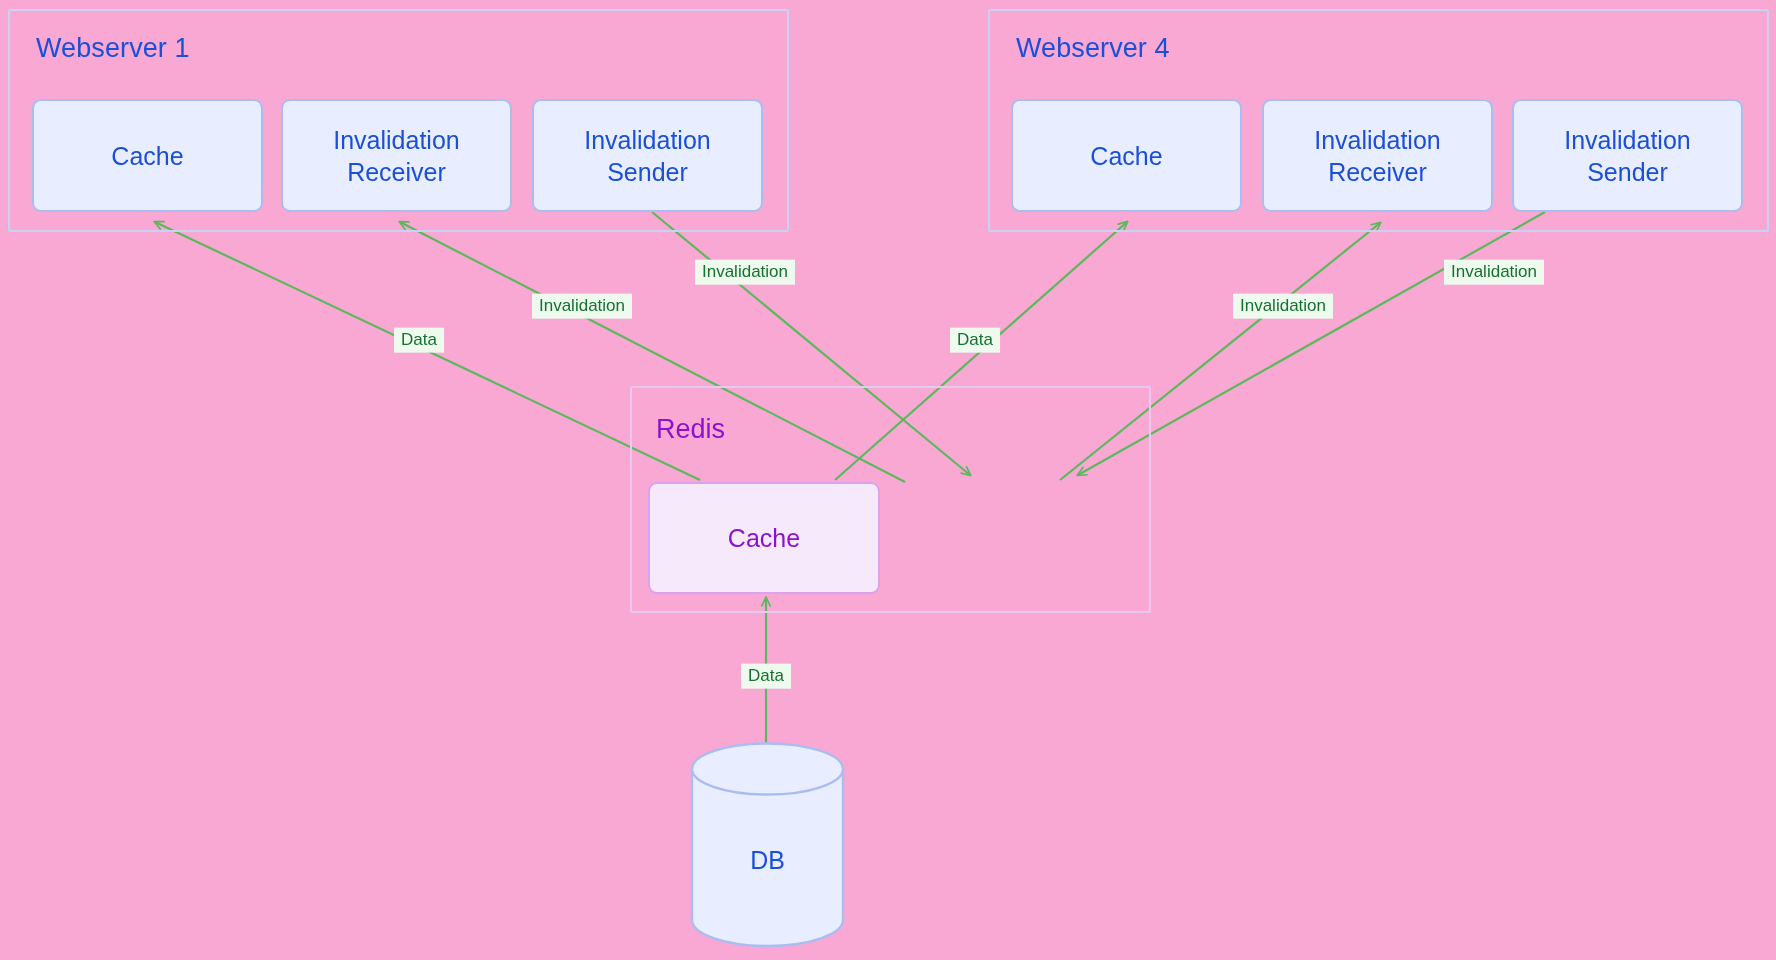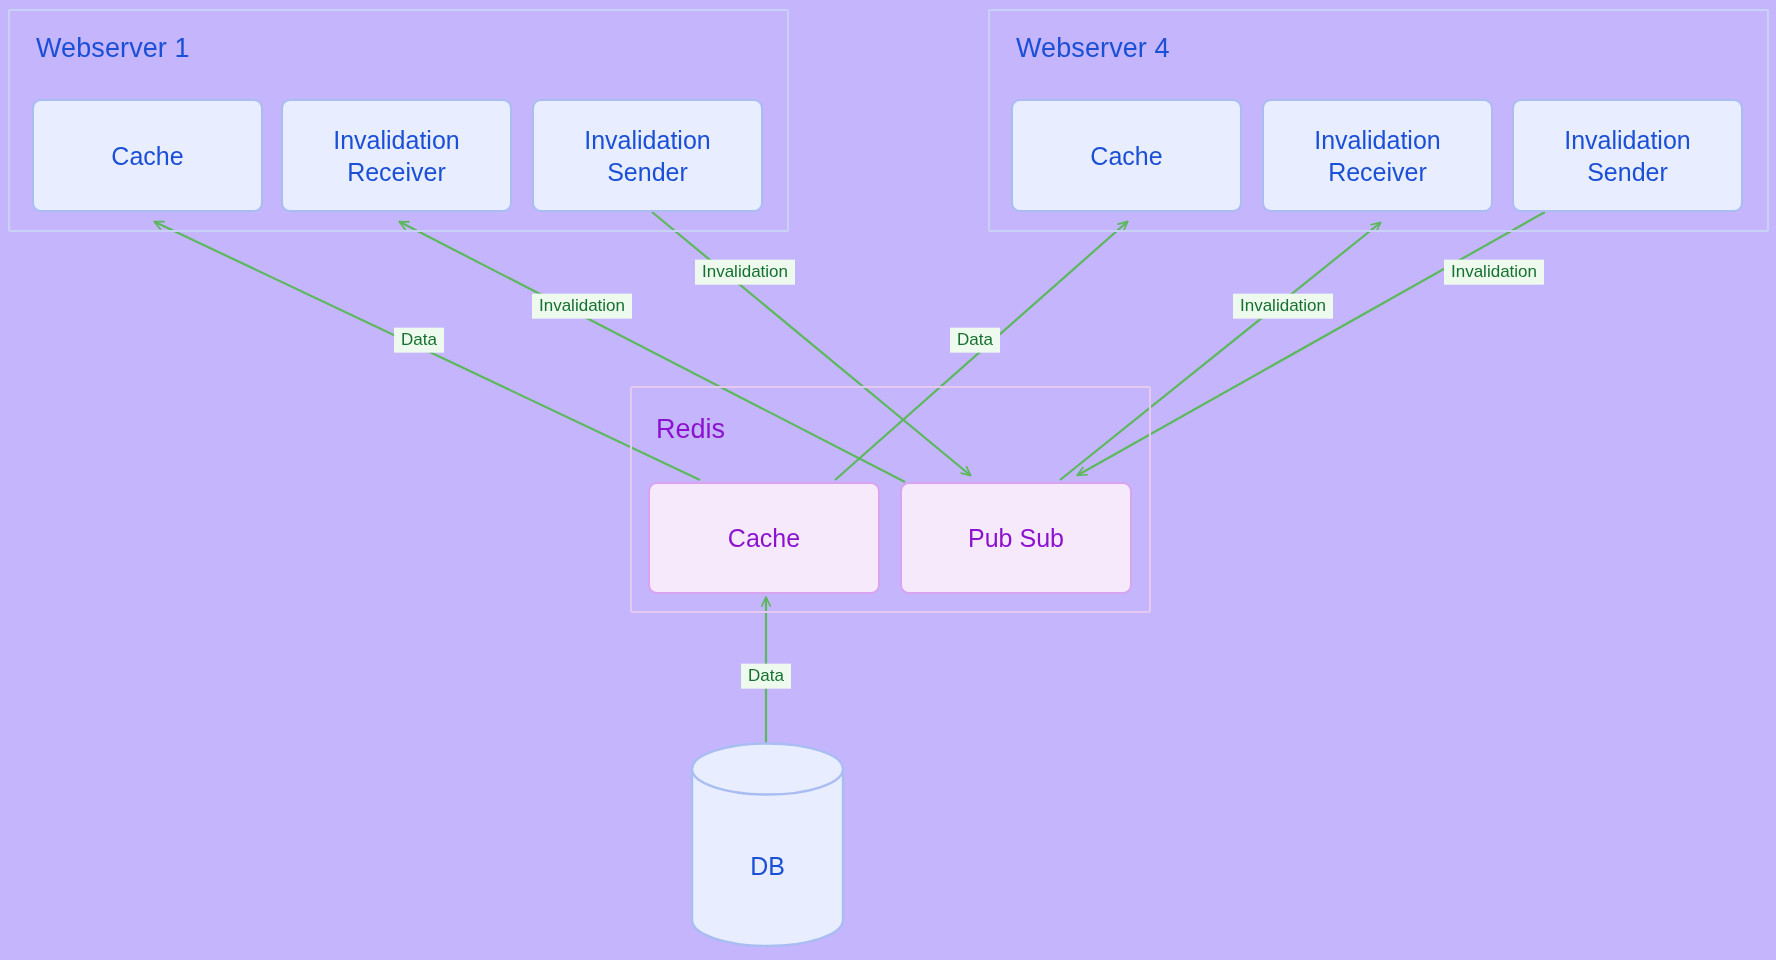--- a/index.html
+++ b/index.html
@@ -7,21 +7,21 @@
     padding: 0;
     background: #ffffff;
   }
   body {
     font-family: "Liberation Sans", sans-serif;
   }
   #canvas {
     position: relative;
     width: 1776px;
     height: 960px;
-    background: #c4b5fd;
+    background: #f9a8d4;
     overflow: hidden;
   }
   .edges {
     position: absolute;
     left: 0;
     top: 0;
     width: 1776px;
     height: 960px;
     pointer-events: none;
   }
@@ -174,30 +174,27 @@
   </div>
 
   <div class="redis-group" style="left:630px; top:386px; width:521px; height:227px;">
     <div class="redis-title">Redis</div>
   </div>
 
   <div class="node-purple" style="left:648px; top:482px; width:232px; height:112px;">
     <span>Cache</span>
   </div>
 
-  <div class="node-purple" style="left:900px; top:482px; width:232px; height:112px;">
-    <span>Pub Sub</span>
-  </div>
 
   <div class="db-wrap" style="left:690px; top:742px; width:155px; height:205px;">
     <svg width="155" height="205" viewBox="0 0 155 205">
       <path d="M2,27 L2,178 A 75.5,26 0 0 0 153,178 L153,27 Z" fill="#e8eeff" stroke="#a9bdf2" stroke-width="2.4"></path>
       <ellipse cx="77.5" cy="27" rx="75.5" ry="25.5" fill="#e8eeff" stroke="#a9bdf2" stroke-width="2.4"></ellipse>
     </svg>
-    <div class="db-label" style="top:104px;margin-top:6px;">DB</div>
+    <div class="db-label" style="top:104px;">DB</div>
   </div>
 
   <div class="edge-label" style="left:419px; top:340px;">Data</div>
   <div class="edge-label" style="left:582px; top:306px;">Invalidation</div>
   <div class="edge-label" style="left:745px; top:272px;">Invalidation</div>
 
   <div class="edge-label" style="left:975px; top:340px;">Data</div>
   <div class="edge-label" style="left:1283px; top:306px;">Invalidation</div>
   <div class="edge-label" style="left:1494px; top:272px;">Invalidation</div>
 

